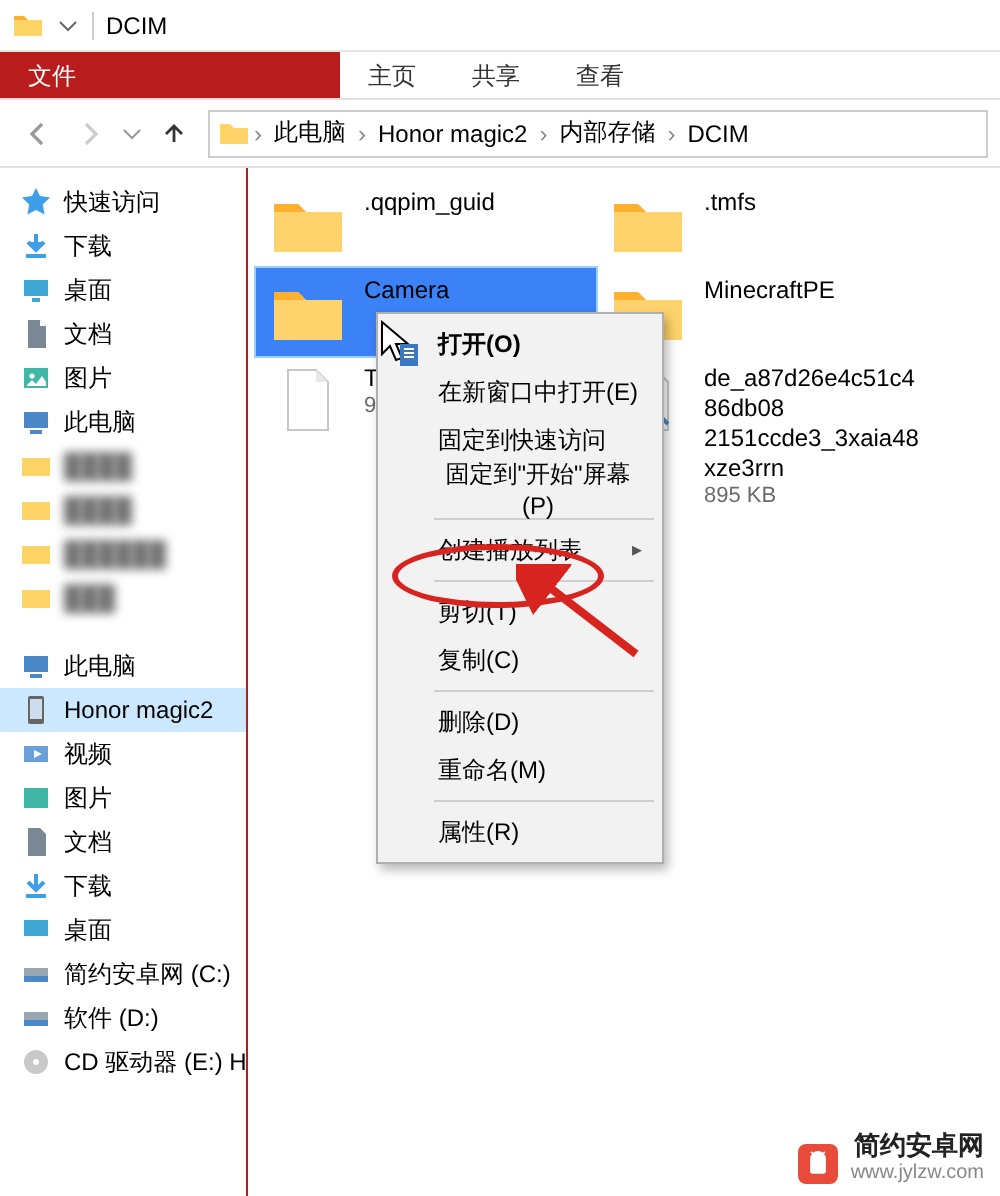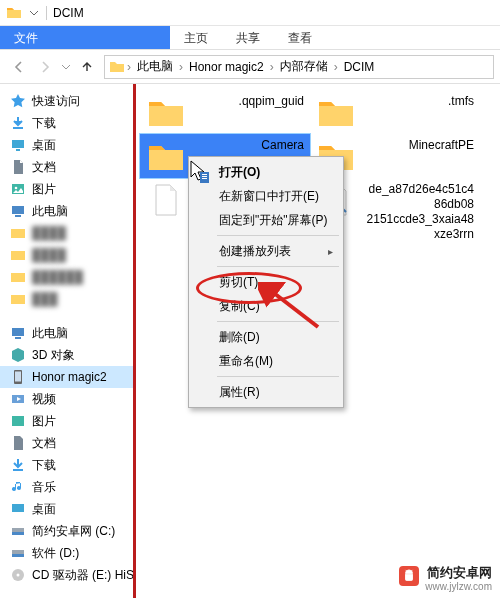--- a/index.html
+++ b/index.html
@@ -4,59 +4,59 @@
 <style>
   * { box-sizing: border-box; margin: 0; padding: 0; font-family: "Microsoft YaHei", "Segoe UI", sans-serif; }
   body { width: 500px; height: 598px; background: #fff; overflow: hidden; font-size: 12px; color: #000; position: relative; }
 
   .titlebar { height: 26px; display: flex; align-items: center; padding: 0 6px; background: #fff; border-bottom: 1px solid #e5e5e5; }
   .titlebar .icon { width: 16px; height: 16px; margin-right: 6px; }
   .titlebar .sep { width: 1px; height: 14px; background: #ccc; margin: 0 6px; }
 
   .ribbon { height: 24px; background: #fff; display: flex; align-items: stretch; border-bottom: 1px solid #e0e0e0; }
   .ribbon .tab { padding: 4px 14px; font-size: 12px; cursor: pointer; }
-  .ribbon .tab.file { background: #3b82f6; color: #fff; }
+  .ribbon .tab.file { background: #b91c1c; color: #fff; }
   .ribbon .tab.other { color: #333; }
 
   .addrbar { height: 34px; display: flex; align-items: center; padding: 4px 6px; border-bottom: 1px solid #e0e0e0; }
   .navbtn { width: 26px; height: 24px; display: flex; align-items: center; justify-content: center; color: #888; }
   .navbtn.active { color: #1a1a1a; }
   .addrbox { flex: 1; height: 24px; border: 1px solid #ccc; display: flex; align-items: center; padding: 0 4px; margin-left: 4px; }
   .addrbox .crumb { padding: 0 4px; cursor: pointer; }
   .addrbox .chev { color: #888; padding: 0 2px; }
 
   .main { display: flex; height: calc(598px - 26px - 24px - 34px); }
-  .sidebar { width: 136px; border-right: 3px solid #b91c1c; padding: 6px 0; overflow: hidden; }
+  .sidebar { width: 124px; border-right: 1px solid #b91c1c; padding: 6px 0; overflow: hidden; }
   .navitem { display: flex; align-items: center; height: 22px; padding: 0 4px 0 10px; cursor: pointer; white-space: nowrap; }
   .navitem.indent { }
   .navitem.sel { background: #cce8ff; }
   .navitem .ic { width: 16px; height: 16px; margin-right: 6px; flex: 0 0 16px; }
   .navgap { height: 12px; }
   .blur { color: transparent; text-shadow: 0 0 5px rgba(0,0,0,.55); }
 
-  .content { flex: 1; position: relative; padding: 6px 4px; text-align: right; }
+  .content { flex: 1; position: relative; padding: 6px 4px; }
   .grid { display: flex; flex-wrap: wrap; align-content: flex-start; }
   .file { width: 170px; padding: 4px 6px; display: flex; align-items: flex-start; gap: 8px; }
   .file.sel { background: #3b82f6; outline: 1px solid #99d1ff; }
   .file .fic { width: 40px; height: 36px; flex: 0 0 40px; }
   .file .ftxt { flex: 1; overflow: hidden; }
   .file .fname { font-size: 12px; line-height: 1.25; word-break: break-all; }
   .file .fmeta { font-size: 11px; color: #6b6b6b; }
 
-  .ctxmenu { position: absolute; left: 188px; top: 156px; width: 156px; background: #f2f2f2; border: 1px solid #b0b0b0; box-shadow: 2px 3px 5px rgba(0,0,0,.28); padding: 3px 2px; z-index: 5; text-align: center; }
+  .ctxmenu { position: absolute; left: 188px; top: 156px; width: 144px; background: #f2f2f2; border: 1px solid #b0b0b0; box-shadow: 2px 3px 5px rgba(0,0,0,.28); padding: 3px 2px; z-index: 5; text-align: center; }
   .ctxitem { height: 24px; display: flex; align-items: center; padding: 0 10px 0 28px; position: relative; cursor: pointer; }
   .ctxitem.bold { font-weight: 700; }
   .ctxsep { height: 1px; background: #d0d0d0; margin: 3px 2px 3px 26px; }
   .ctxarrow::after { content: "▸"; position: absolute; right: 8px; color: #555; font-size: 10px; }
   .ctxcursor { position: absolute; left: 190px; top: 160px; z-index: 6; }
 
   .ellipse { position: absolute; left: 196px; top: 272px; width: 106px; height: 32px; border: 3px solid #d8241f; border-radius: 50%; z-index: 7; pointer-events: none; }
   .arrow { position: absolute; left: 258px; top: 282px; z-index: 7; pointer-events: none; }
 
-  .watermark { position: absolute; right: 8px; bottom: 6px; display: flex; align-items: flex-start; gap: 6px; z-index: 10; }
+  .watermark { position: absolute; right: 8px; bottom: 6px; display: flex; align-items: flex-end; gap: 6px; z-index: 10; }
   .wm-badge { width: 20px; height: 20px; background: #e84b3a; border-radius: 4px; display: flex; align-items: center; justify-content: center; }
   .wm-text { text-align: right; line-height: 1.15; }
   .wm-text .t { font-size: 13px; font-weight: 700; color: #222; }
   .wm-text .u { font-size: 10px; color: #888; }
 
   svg { display: block; }
 </style>
 </head>
 <body>
 
@@ -211,28 +211,20 @@
     <div class="navgap"></div>
     <div class="navitem">
       <span class="ic">
           <svg viewBox="0 0 16 16">
             <rect x="2" y="3" width="12" height="8" fill="#4a88c7"></rect>
             <rect x="5" y="12" width="6" height="2" fill="#4a88c7"></rect>
           </svg>
         </span>
       <span>此电脑</span>
     </div>
-    <div class="navitem indent">
-      <span class="ic">
-          <svg viewBox="0 0 16 16">
-            <path fill="#4aa" d="M8 1l6 3v8l-6 3-6-3V4z"></path>
-          </svg>
-        </span>
-      <span>3D 对象</span>
-    </div>
     <div class="navitem indent sel">
       <span class="ic">
           <svg viewBox="0 0 16 16">
             <rect x="4" y="1" width="8" height="14" rx="1" fill="#666"></rect>
             <rect x="5" y="2.5" width="6" height="10" fill="#cde"></rect>
           </svg>
         </span>
       <span>Honor magic2</span>
     </div>
     <div class="navitem indent">
@@ -260,28 +252,20 @@
         </span>
       <span>文档</span>
     </div>
     <div class="navitem indent">
       <span class="ic">
           <svg viewBox="0 0 16 16">
             <path stroke="#3e9fe8" stroke-width="2" fill="none" d="M8 2v7M4 6l4 4 4-4M3 13h10"></path>
           </svg>
         </span>
       <span>下载</span>
-    </div>
-    <div class="navitem indent">
-      <span class="ic">
-          <svg viewBox="0 0 16 16">
-            <path fill="#3e9fe8" d="M6 3v7a2 2 0 11-1-1.7V5l6-1v5a2 2 0 11-1-1.7V3z"></path>
-          </svg>
-        </span>
-      <span>音乐</span>
     </div>
     <div class="navitem indent">
       <span class="ic">
           <svg viewBox="0 0 16 16">
             <rect x="2" y="3" width="12" height="8" fill="#3fa7d6"></rect>
           </svg>
         </span>
       <span>桌面</span>
     </div>
     <div class="navitem indent">
@@ -383,30 +367,32 @@
         <span class="fic">
             <svg viewBox="0 0 40 36">
               <path fill="#fff" stroke="#c8c8c8" d="M10 3h14l6 6v24H10z"></path>
               <circle cx="20" cy="20" r="7" fill="none" stroke="#4a88c7" stroke-width="2"></circle>
               <path stroke="#4a88c7" stroke-width="2" d="M25 25l5 5"></path>
             </svg>
           </span>
         <div class="ftxt">
           <div class="fname">de_a87d26e4c51c486db08</div>
           <div class="fname">2151ccde3_3xaia48xze3rrn</div>
+          <div class="fmeta">895 KB</div>
         </div>
       </div>
 
     </div>
   </div>
 </div>
 
 <div class="ctxmenu">
   <div class="ctxitem bold">打开(O)</div>
   <div class="ctxitem">在新窗口中打开(E)</div>
+  <div class="ctxitem">固定到快速访问</div>
   <div class="ctxitem">固定到"开始"屏幕(P)</div>
   <div class="ctxsep"></div>
   <div class="ctxitem ctxarrow">创建播放列表</div>
   <div class="ctxsep"></div>
   <div class="ctxitem">剪切(T)</div>
   <div class="ctxitem">复制(C)</div>
   <div class="ctxsep"></div>
   <div class="ctxitem">删除(D)</div>
   <div class="ctxitem">重命名(M)</div>
   <div class="ctxsep"></div>

